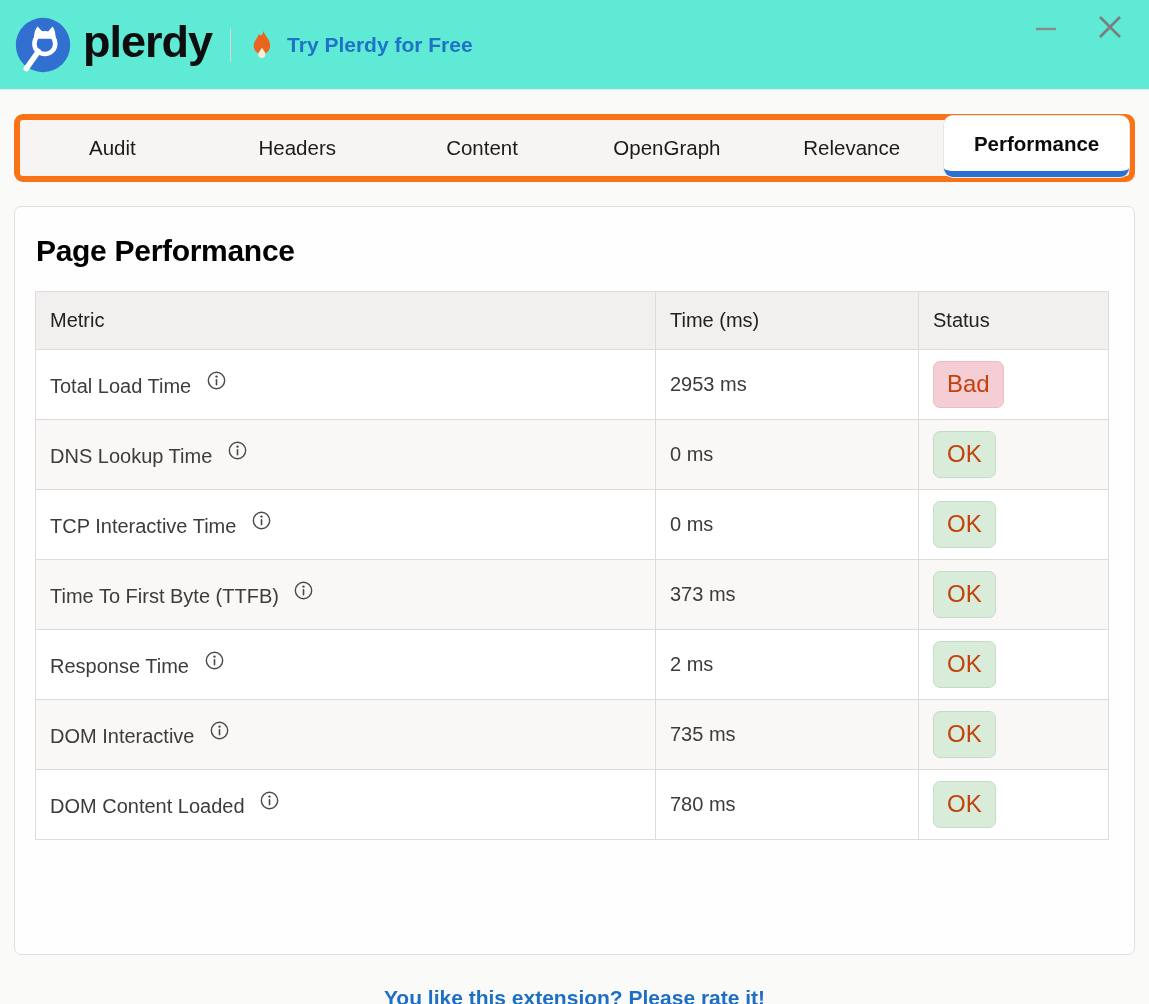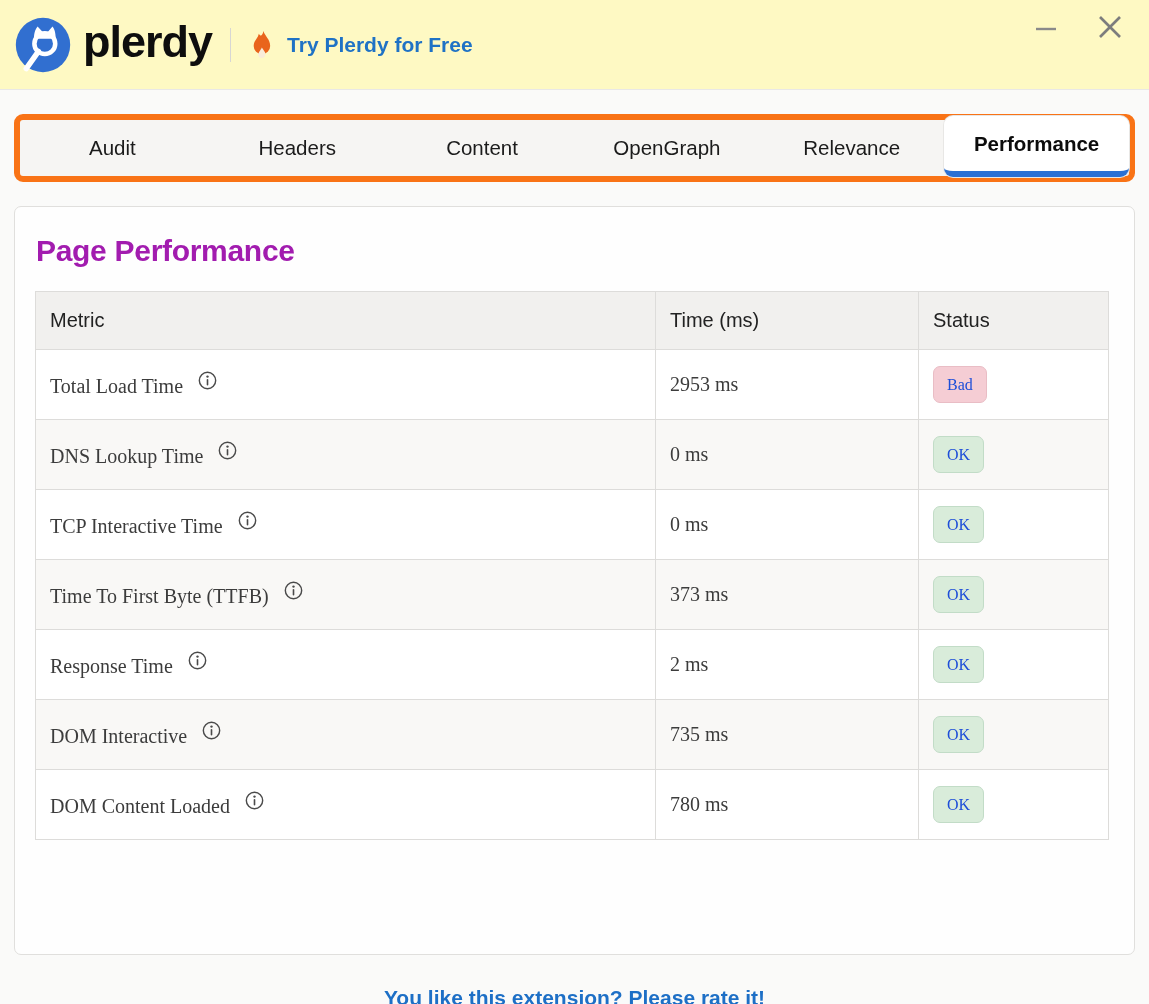--- a/index.html
+++ b/index.html
@@ -9,21 +9,21 @@
     overflow:hidden;
     position:relative;
     background:#fafaf9;
     font-family:"Liberation Sans", sans-serif;
     -webkit-font-smoothing:antialiased;
   }
 
   
   .app-header {
     height:90px;
-    background:#fef9c3;
+    background:#5eead4;
     border-bottom:1px solid #e9e8e6;
     display:flex;
     align-items:center;
     padding-left:14px;
     position:relative;
   }
   .logo-wrap { width:58px; height:58px; flex:0 0 auto; }
   .wordmark {
     font-size:45px; font-weight:700; color:#0e0e0e;
     margin-left:11px; letter-spacing:-1px; line-height:1;
@@ -69,21 +69,21 @@
   
   .panel {
     margin:24px 14px 0;
     height:749px;
     background:#fefefe;
     border:1px solid #e0dfdd;
     border-radius:7px;
     padding:0 20px;
   }
   .panel-title {
-    font-size:30px; font-weight:700; color:#a21caf;
+    font-size:30px; font-weight:700; color:#000000;
     margin:27px 0 0 1px; letter-spacing:-0.3px;
   }
 
   table.metrics {
     margin-top:23px;
     border-collapse:collapse;
     width:1073px;
     table-layout:fixed;
   }
   col.c-metric { width:620px; }
@@ -96,32 +96,31 @@
     text-align:left;
     padding:0 0 0 14px;
     border:1px solid #dddcda;
   }
   .metrics td {
     height:70px;
     font-size:20px; color:#3c3c3c;
     padding:0 0 0 14px;
     border:1px solid #dddcda;
     background:#ffffff;
-    font-family:Liberation Serif, serif;
   }
   .metrics tbody tr:nth-child(even) td { background:#f9f8f6; }
 
   .info-icon { margin-left:10px; vertical-align:3px; cursor:pointer; }
 
   .badge {
     display:inline-block;
-    font-size:16px;
+    font-size:24px;
     padding:8px 13px;
     border-radius:7px;
-    color:#1d4ed8;
+    color:#c2410c;
     line-height:1.2;
   }
   .badge.ok  { background:#d9ecda; border:1px solid #c2dcc7; }
   .badge.bad { background:#f5cdd4; border:1px solid #e9bdc5; }
 
   
   .rate-link {
     position:absolute;
     left:0; right:0; top:986px;
     text-align:center;

